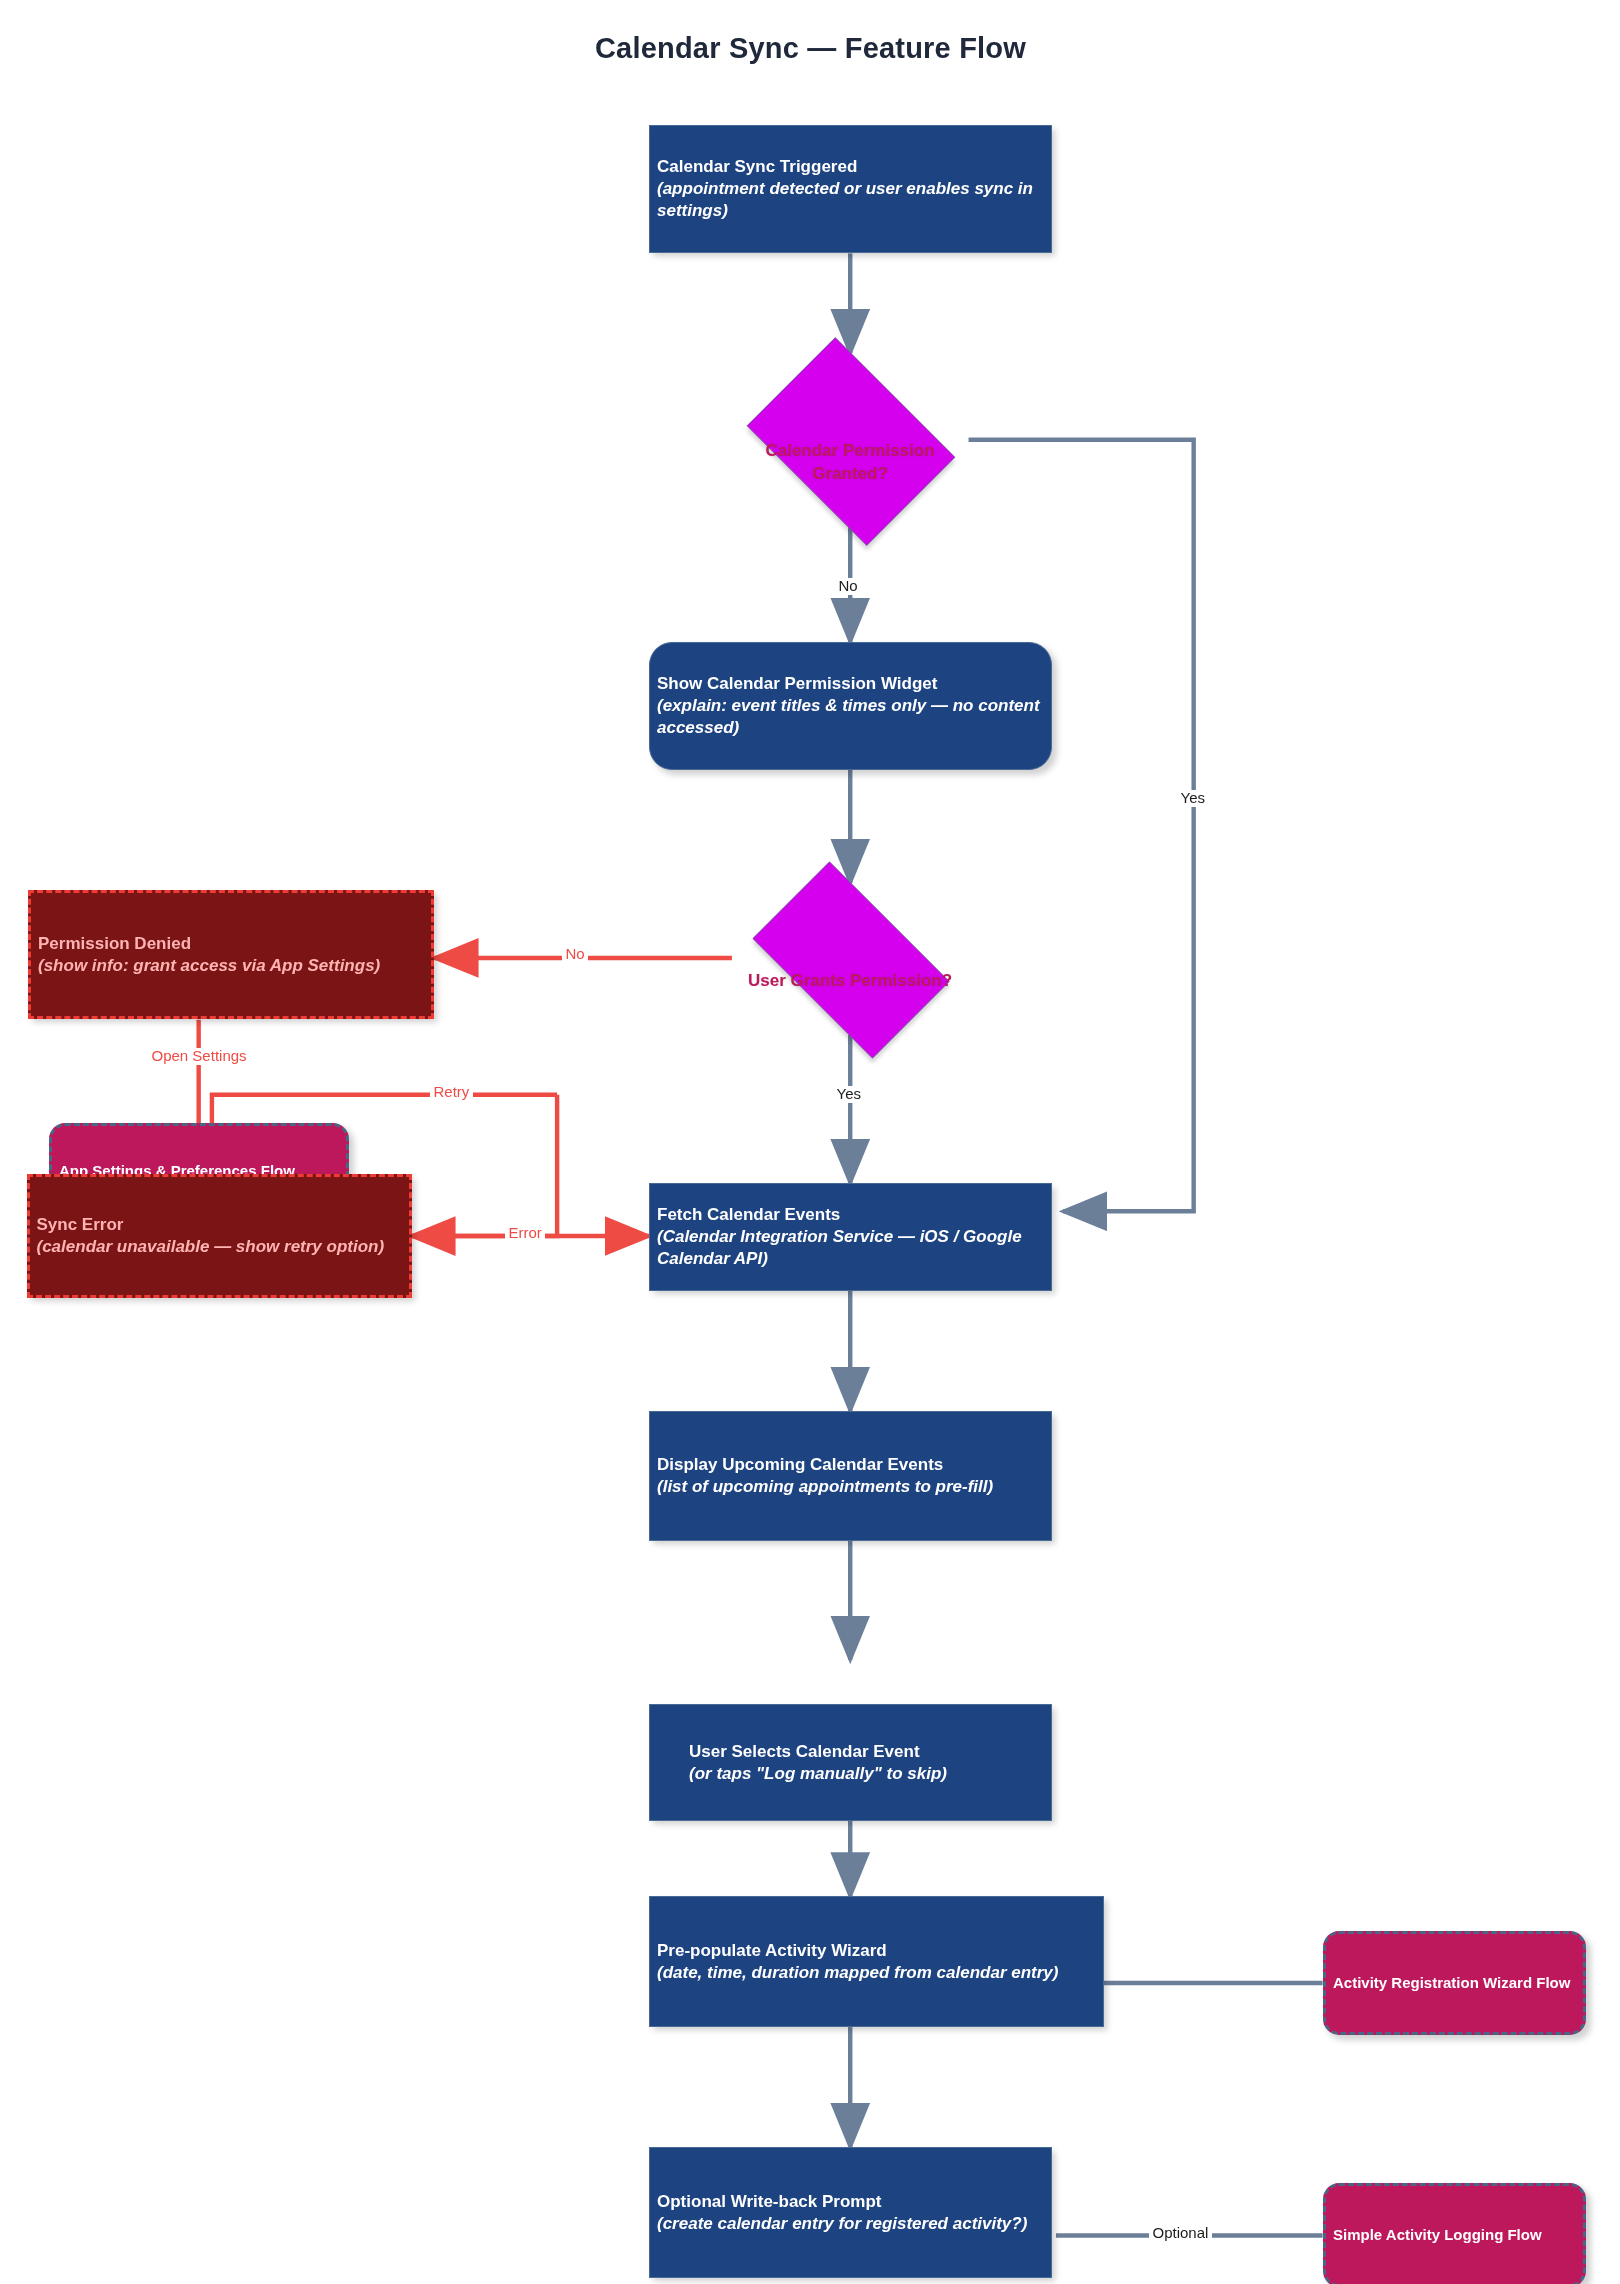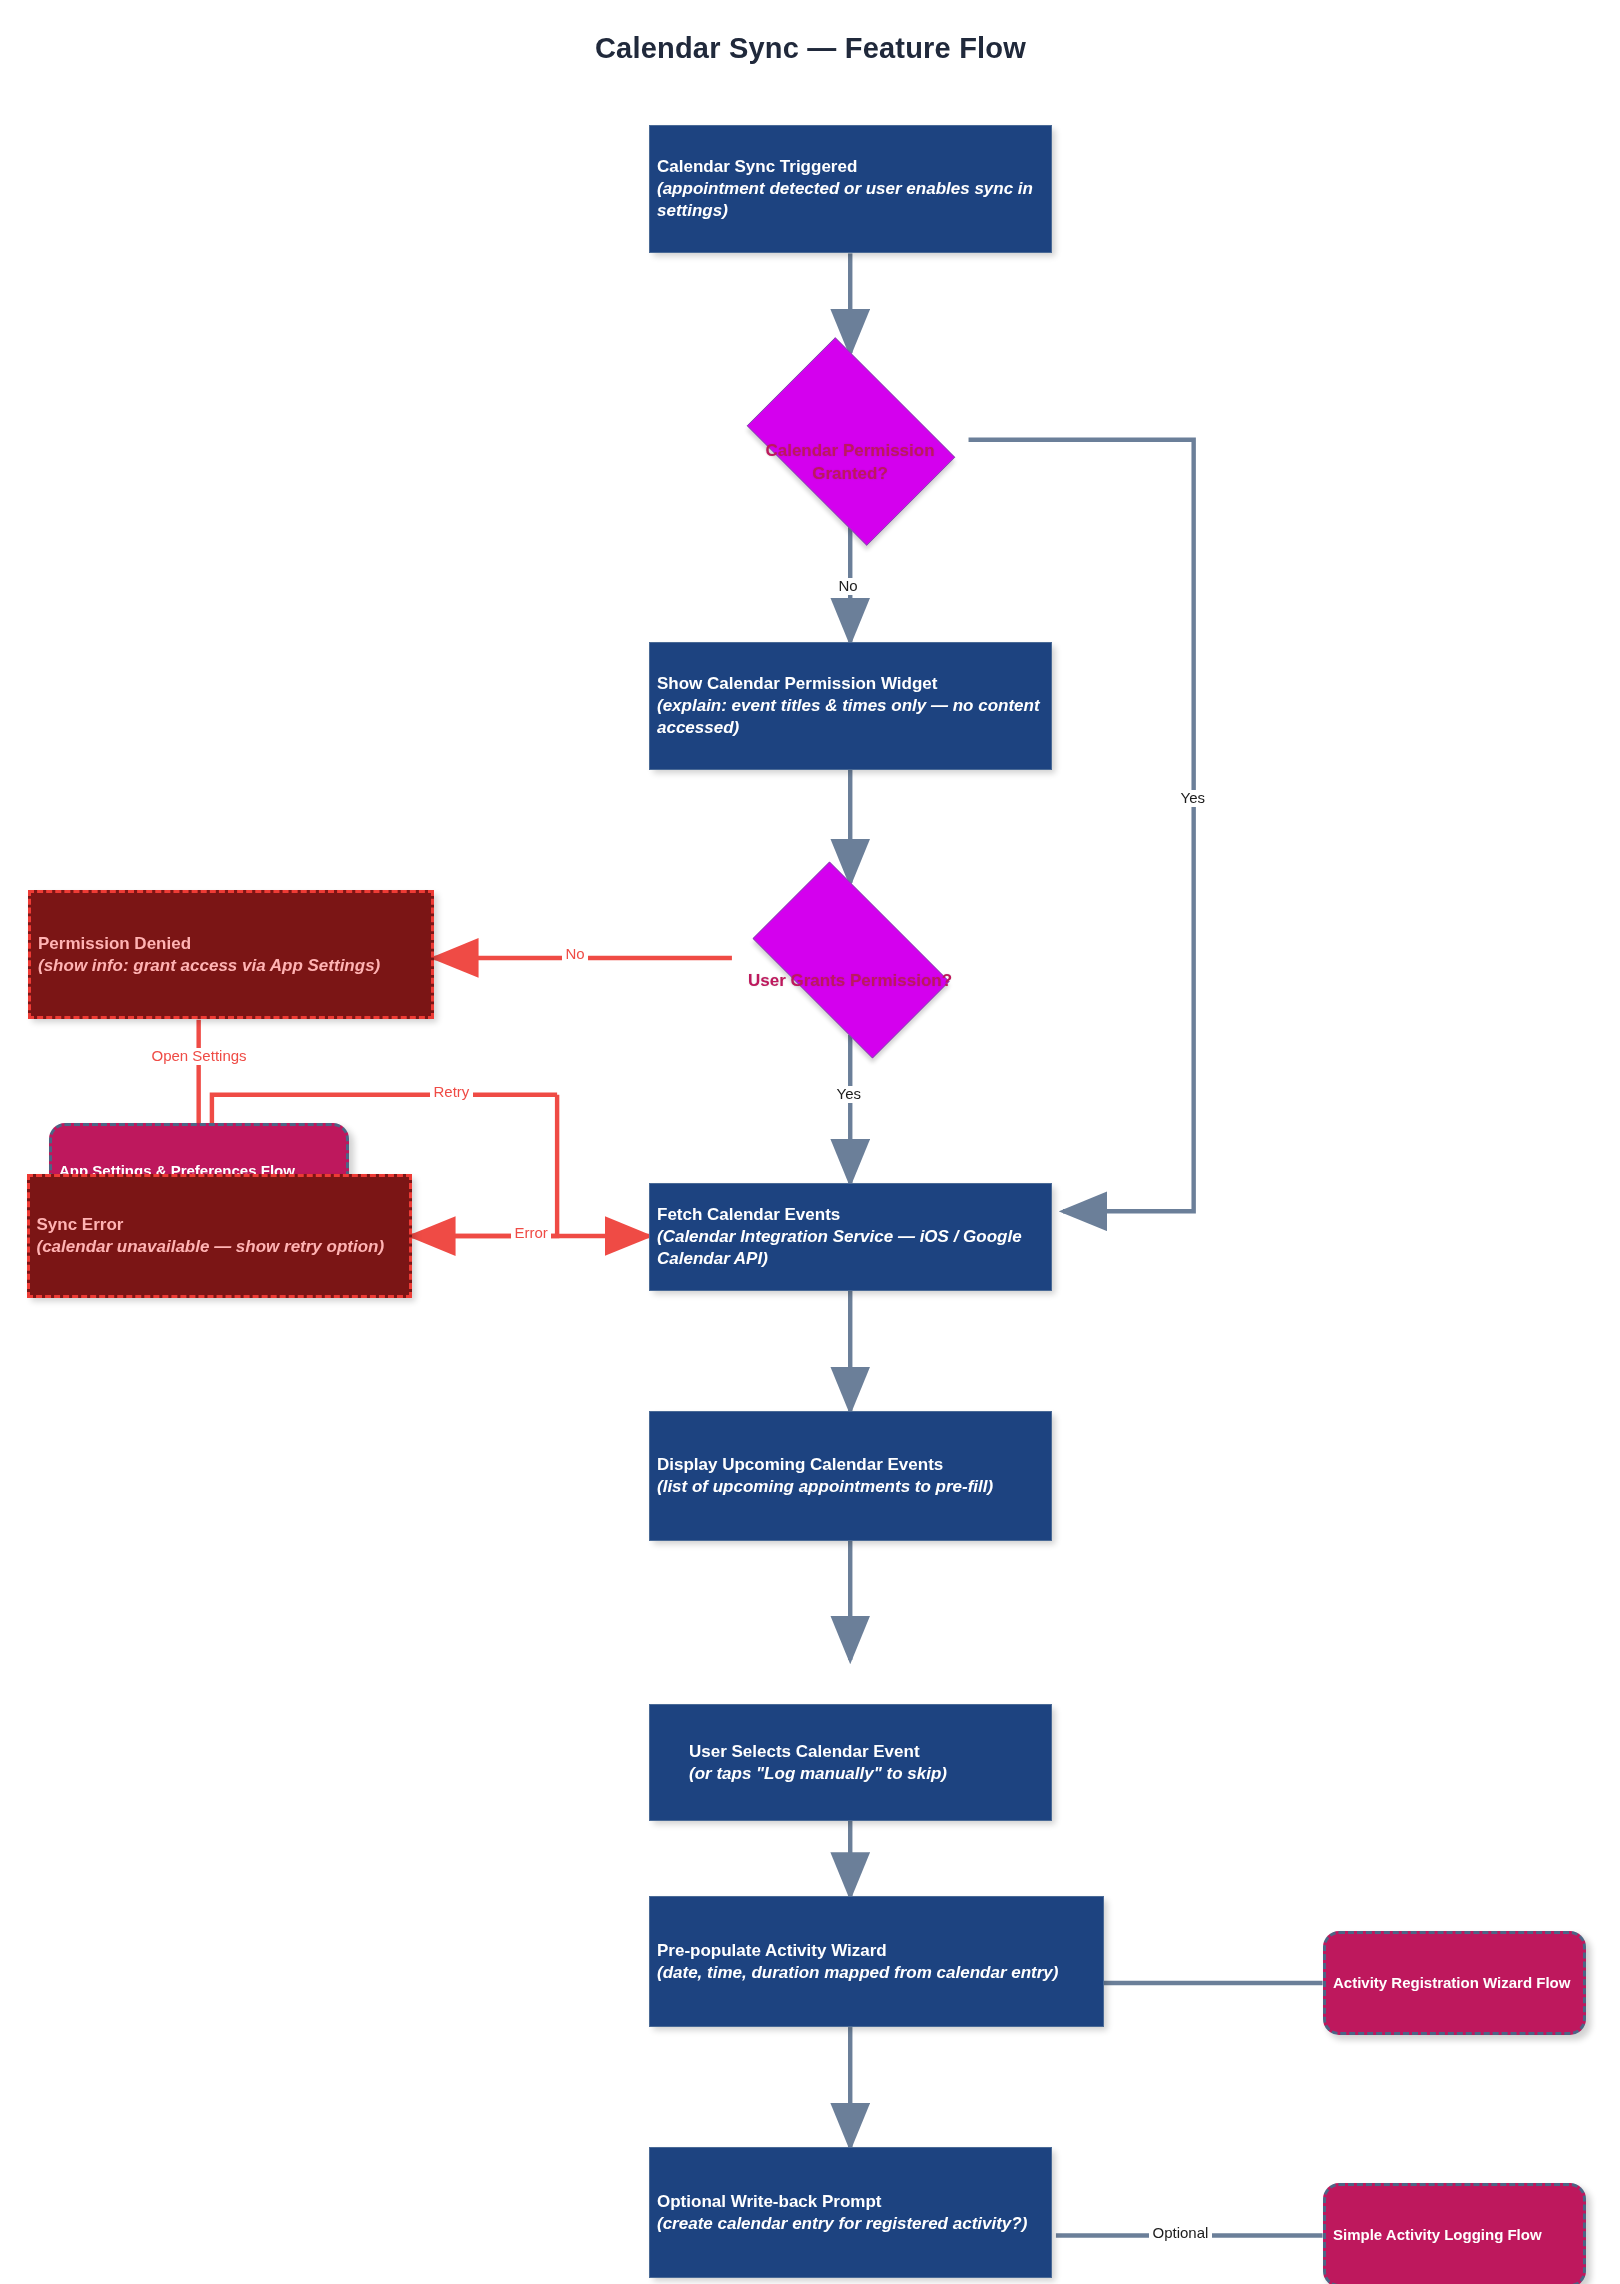--- a/index.html
+++ b/index.html
@@ -161,21 +161,21 @@
       <span class="t1">Calendar Sync Triggered</span><br>
       <span class="t2">(appointment detected or user enables sync in settings)</span>
     </span>
   </div>
 
   <div class="n-decision-wrap" style="left:731px; top:353px; width:238px; height:175px;">
     <div class="n-decision-shape"></div>
     <div class="n-decision-text">Calendar Permission Granted?</div>
   </div>
 
-  <div class="node n-process" style="left:649px; top:642px; width:403px; height:128px;">
+  <div class="node n-process" style="left:649px; top:642px; width:403px; height:128px;border-radius:23px;">
     <span class="nlabel">
       <span class="t1">Show Calendar Permission Widget</span><br>
       <span class="t2">(explain: event titles &amp; times only — no content accessed)</span>
     </span>
   </div>
 
   <div class="node n-error" style="left:28px; top:890px; width:406px; height:129px;">
     <span class="nlabel">
       <span class="t1">Permission Denied</span><br>
       <span class="t2">(show info: grant access via App Settings)</span>
@@ -240,17 +240,17 @@
   <div class="node n-external" style="left:1323px; top:2183px; width:263px; height:104px;">
     <span class="nlabel">Simple Activity Logging Flow</span>
   </div>
 
   <div class="edge-label normal" style="left:835px; top:578px;">No</div>
   <div class="edge-label normal" style="left:1177px; top:790px;">Yes</div>
   <div class="edge-label err" style="left:562px; top:946px;">No</div>
   <div class="edge-label normal" style="left:833px; top:1086px;">Yes</div>
   <div class="edge-label err" style="left:148px; top:1048px;">Open Settings</div>
   <div class="edge-label err" style="left:430px; top:1084px;">Retry</div>
-  <div class="edge-label err" style="left:505px; top:1225px;margin-left:6px;">Error</div>
+  <div class="edge-label err" style="left:505px; top:1225px;">Error</div>
   <div class="edge-label normal" style="left:1149px; top:2225px;">Optional</div>
 
 </div>
 
 
 </body></html>

